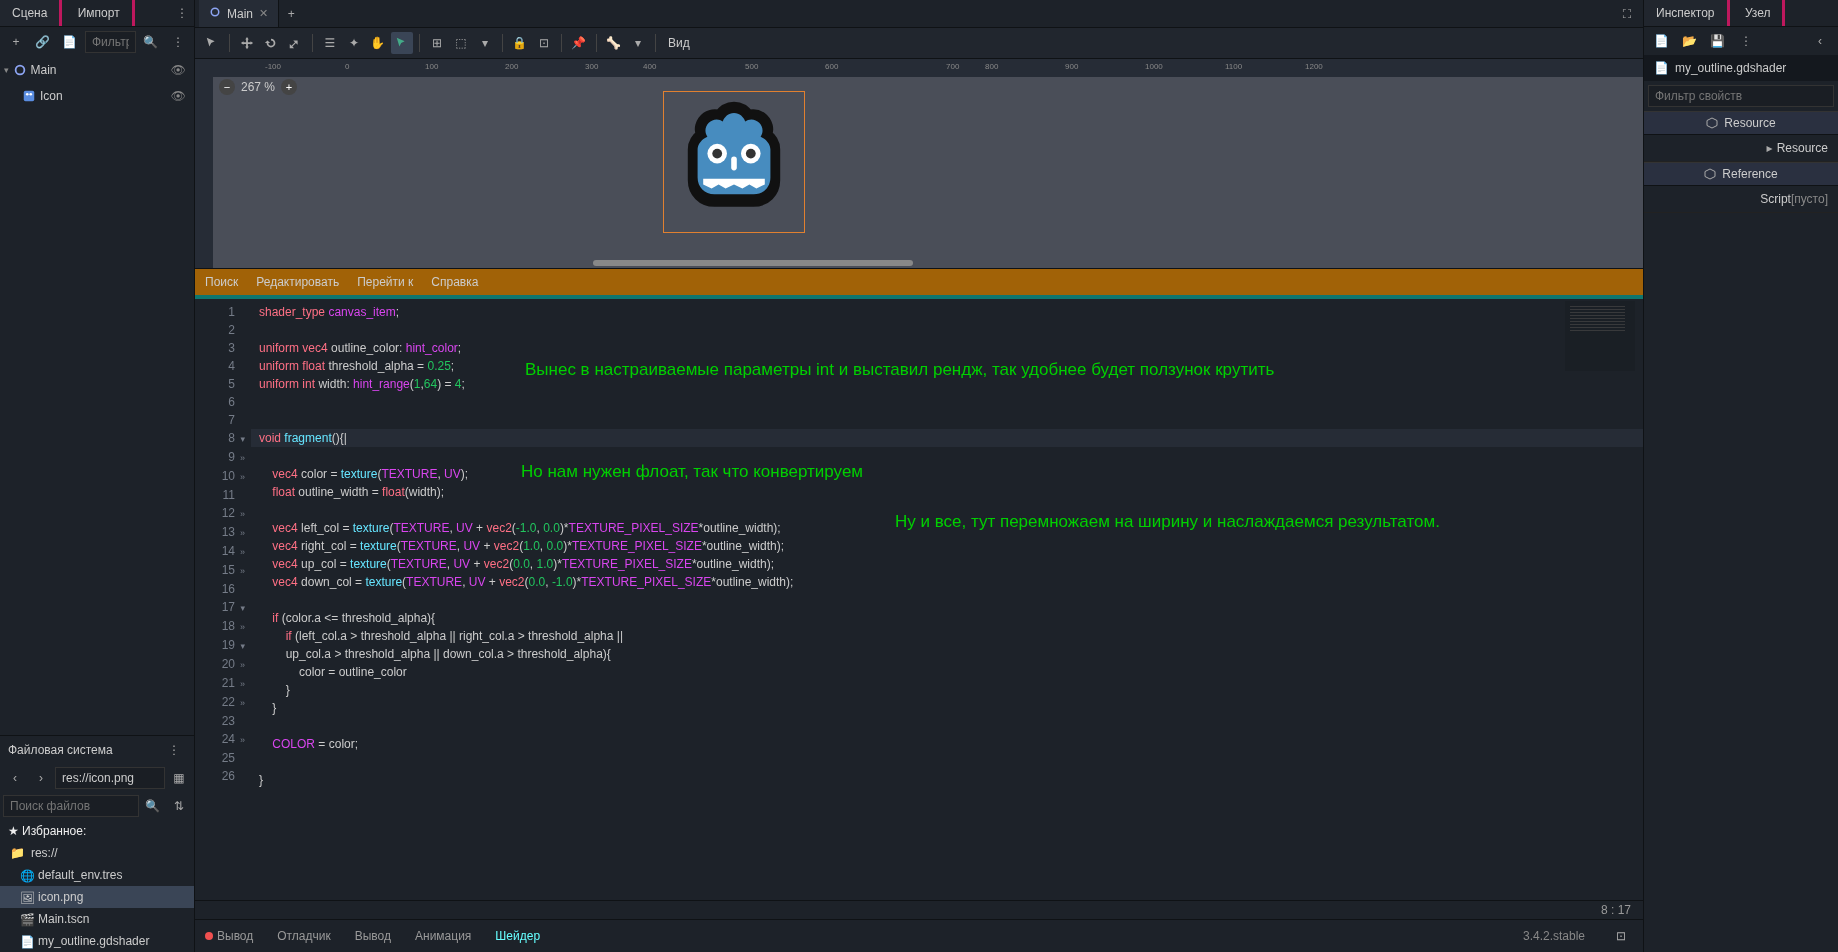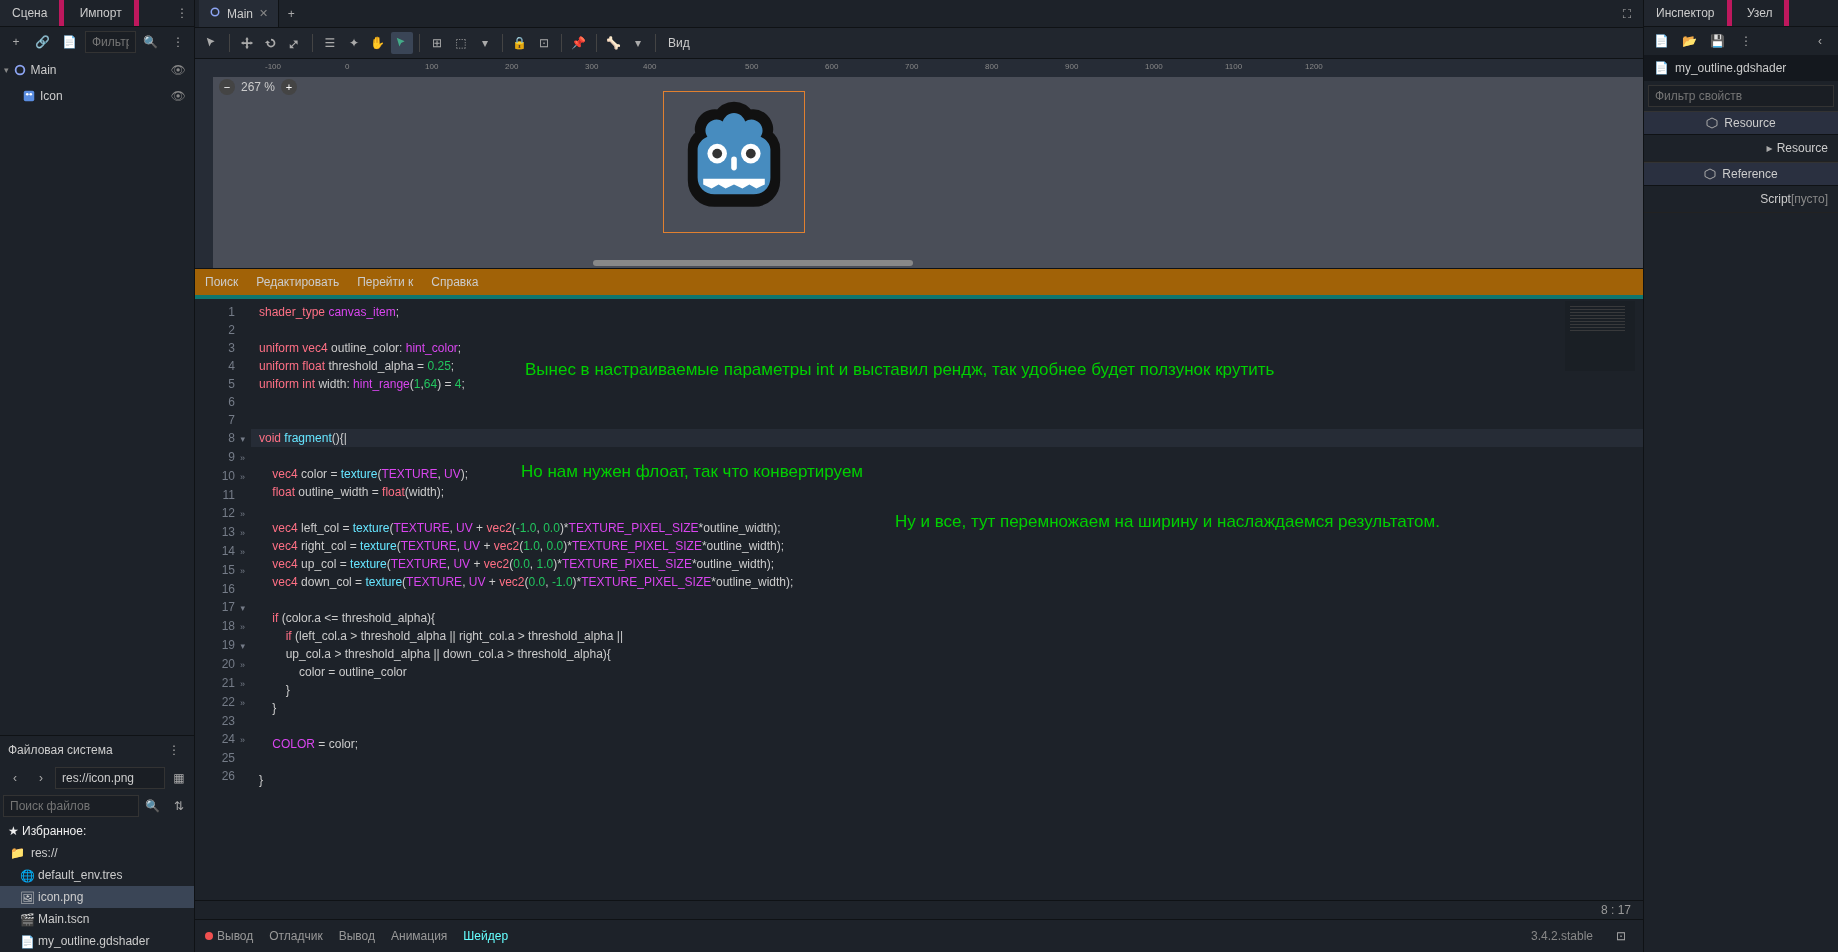--- a/index.html
+++ b/index.html
@@ -1,17 +1,17 @@
 <!DOCTYPE html>
 <html><head>
 <meta charset="utf-8">
 <style>
 *{margin:0;padding:0;box-sizing:border-box;font-family:sans-serif;font-size:12px}
 body{background:#1d2229;color:#ccc;overflow:hidden;width:1838px;height:952px}
-.tab{padding:6px 12px;border-right:5px solid #be185d;display:inline-block;cursor:pointer}
+.tab{padding:6px 12px;border-right:3px solid #be185d;display:inline-block;cursor:pointer}
 .tab.active{background:#21262e}
 .panel-header{background:#1d2229;border-bottom:1px solid #0f1215;display:flex;align-items:center}
 .icon-btn{width:20px;height:20px;display:inline-flex;align-items:center;justify-content:center;color:#aaa;cursor:pointer;margin:0 2px}
 .sep{width:1px;height:18px;background:#444;margin:0 4px}
 input{background:#1a1e24;border:1px solid #333;color:#ccc;padding:3px 6px;outline:none}
 
 
 #app{display:grid;grid-template-columns:195px 1fr 195px;grid-template-rows:1fr;height:952px}
 #left{display:flex;flex-direction:column;border-right:1px solid #0f1215}
 #center{display:flex;flex-direction:column;background:#262c36}
@@ -72,21 +72,21 @@
 .nm{color:#22c55e}
 .hl-line{background:#262c36;display:block;margin:0 -8px;padding:0 8px}
 
 .annot{position:absolute;color:#00d000;font-size:17px;font-weight:500;line-height:1.5;pointer-events:none}
 #minimap{position:absolute;right:8px;top:2px;width:70px;height:70px;background:#1a1e24;opacity:0.7}
 #minimap::after{content:"";position:absolute;inset:5px 10px 40px 5px;background:repeating-linear-gradient(#444 0 1px,transparent 1px 3px)}
 
 #code-status{display:flex;justify-content:flex-end;padding:2px 12px;color:#999;background:#1d2229;border-top:1px solid #0f1215;font-size:11px}
 
 
-#bottom-bar{display:flex;align-items:center;padding:6px 10px;background:#1d2229;border-top:1px solid #0f1215;gap:16px;font-size:12px}
+#bottom-bar{display:flex;align-items:center;padding:6px 10px;background:#1d2229;border-top:1px solid #0f1215;gap:24px;font-size:12px}
 .bb-item{color:#999;cursor:pointer}
 .bb-item.active{color:#6ff}
 .bb-dot{width:8px;height:8px;border-radius:50%;background:#f05050;display:inline-block;margin-right:4px}
 #bb-ver{margin-left:auto;color:#888}
 
 
 #insp-tabs{display:flex;justify-content:space-between;align-items:center}
 #insp-toolbar{padding:4px 6px;display:flex;align-items:center;gap:6px;justify-content:space-between}
 #insp-file{background:#14181e;padding:6px 10px;display:flex;align-items:center;gap:6px}
 #insp-filter{padding:4px}
@@ -245,21 +245,21 @@
     <div id="viewport">
       <div class="ruler-top">
         <span class="ruler-tick" style="left:70px">-100</span>
           <span class="ruler-tick" style="left:150px">0</span>
           <span class="ruler-tick" style="left:230px">100</span>
           <span class="ruler-tick" style="left:310px">200</span>
           <span class="ruler-tick" style="left:390px">300</span>
           <span class="ruler-tick" style="left:448px">400</span>
           <span class="ruler-tick" style="left:550px">500</span>
           <span class="ruler-tick" style="left:630px">600</span>
-          <span class="ruler-tick" style="left:710px">700</span>
+          <span class="ruler-tick" style="left:751px">700</span>
           <span class="ruler-tick" style="left:790px">800</span>
           <span class="ruler-tick" style="left:870px">900</span>
           <span class="ruler-tick" style="left:950px">1000</span>
           <span class="ruler-tick" style="left:1030px">1100</span>
           <span class="ruler-tick" style="left:1110px">1200</span>
       </div>
       <div class="ruler-left"></div>
       <div id="zoom-ctrl">
         <span class="zoom-btn">−</span>
         <span>267 %</span>

